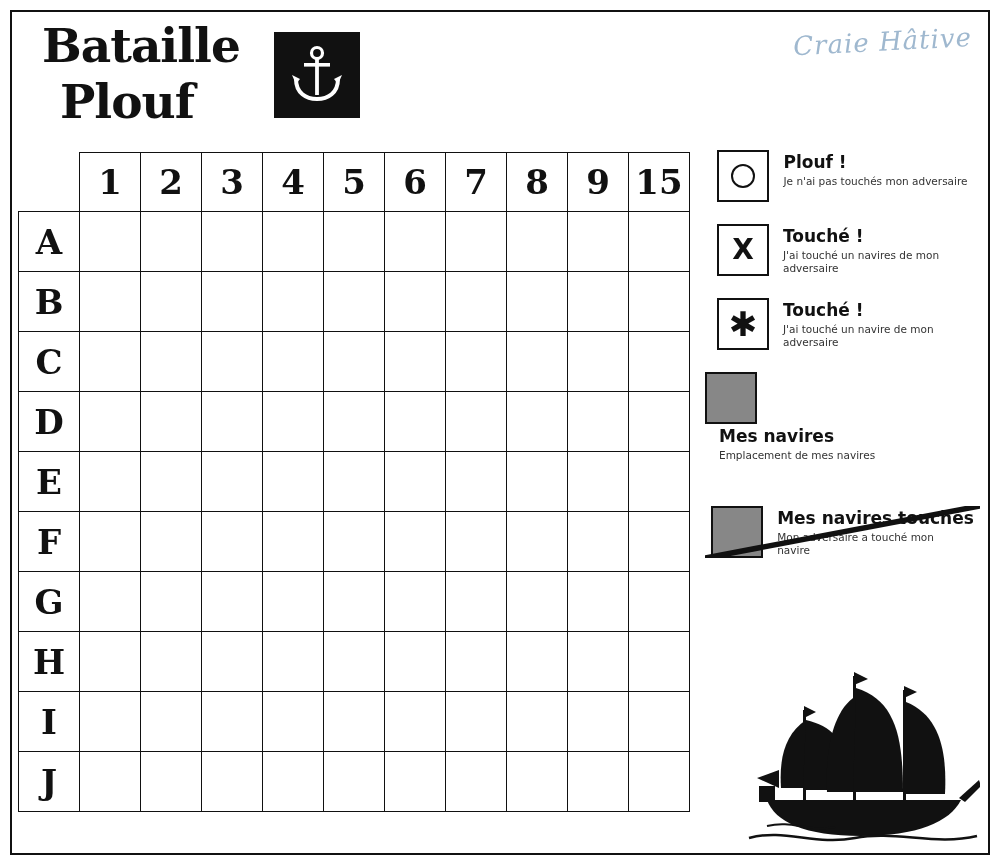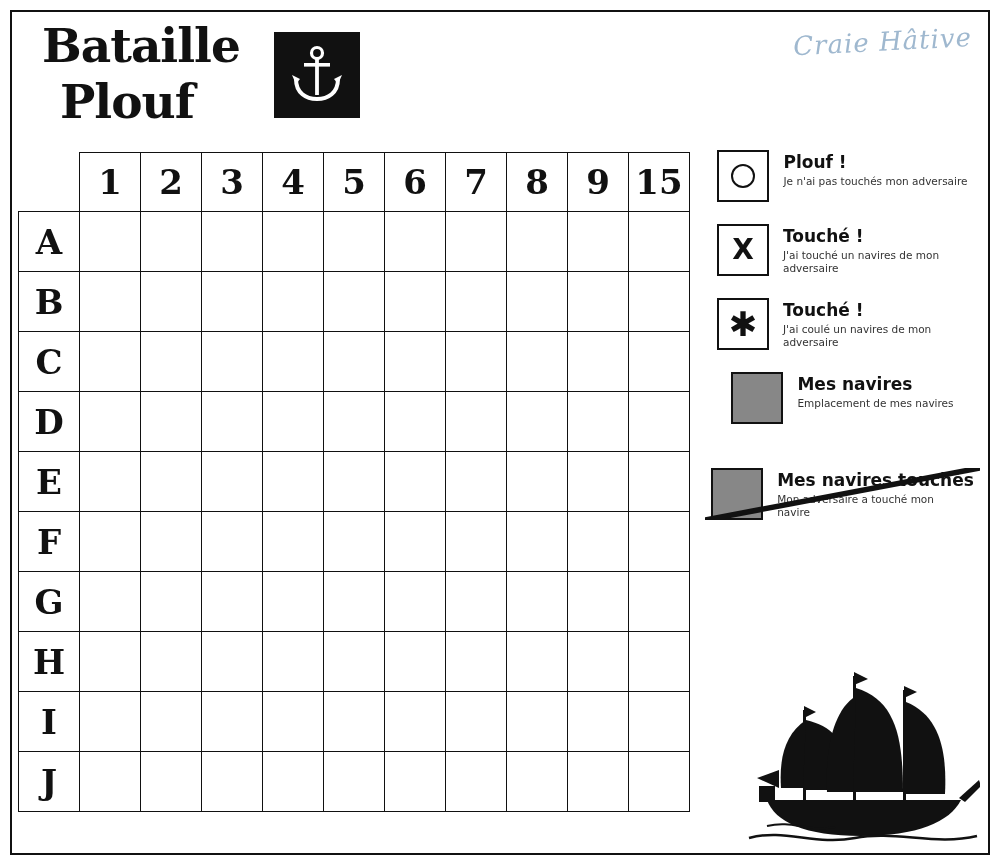--- a/index.html
+++ b/index.html
@@ -418,25 +418,25 @@
         <div class="legend-desc">J'ai touché un navires de mon adversaire</div>
       </div>
     </div>
 
     <div class="legend-row">
       <div class="legend-swatch">
         <div class="sym-star">✱</div>
       </div>
       <div class="legend-text">
         <div class="legend-title">Touché !</div>
-        <div class="legend-desc">J'ai coulé un navires de mon adversaire</div>
-      </div>
-    </div>
-
-    <div class="legend-row" style="margin-top:16px;">
+        <div class="legend-desc">J'ai touché un navire de mon adversaire</div>
+      </div>
+    </div>
+
+    <div class="legend-row" style="margin-top:16px;flex-direction:column;">
       <div class="legend-swatch filled"></div>
       <div class="legend-text">
         <div class="legend-title">Mes navires</div>
         <div class="legend-desc">Emplacement de mes navires</div>
       </div>
     </div>
 
     <div class="legend-row" style="margin-top:44px;">
       <div class="legend-swatch filled">
         <svg class="diag-line" viewBox="0 0 52 52" preserveAspectRatio="none" aria-hidden="true">

